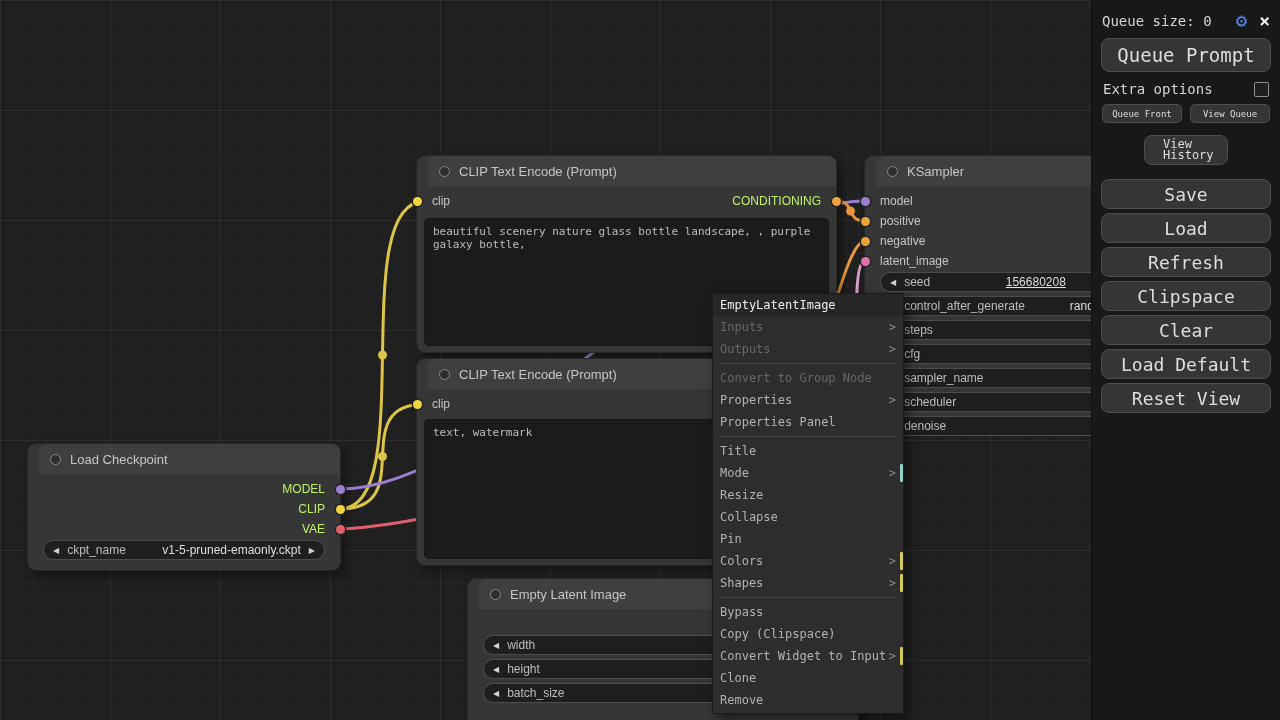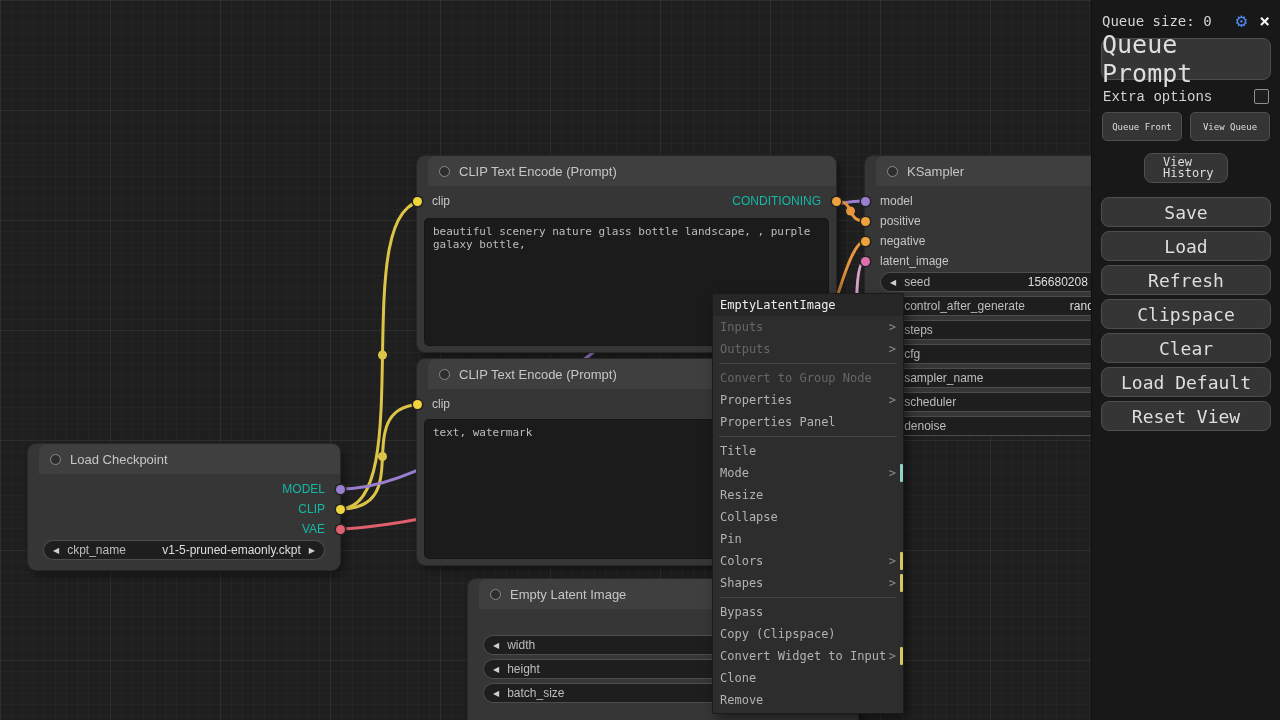--- a/index.html
+++ b/index.html
@@ -18,55 +18,55 @@
     box-shadow:0 0 0 1px #272727, 4px 5px 10px rgba(0,0,0,.45);}
   .node-header{height:30px;background:#3f3f3f;border-radius:8px 8px 0 0;display:flex;
     align-items:center;padding:0 11px;color:#c6c6c6;font-size:13px;margin-left:11px;}
   .collapse-dot{width:9px;height:9px;border:1.5px solid #8a8a8a;border-radius:50%;
     margin-right:9px;flex:none;background:#2e2e2e;}
   .port{position:absolute;width:9px;height:9px;border-radius:50%;box-shadow:0 0 0 1.5px #232323;z-index:3;}
   .port.left{left:-4.5px}.port.right{right:-4.5px}
   .dot-clip{background:#f0d63c}.dot-model{background:#9a7fd1}.dot-vae{background:#e0606d}
   .dot-cond{background:#eda23b}.dot-latent{background:#e06fae}
   .in-label{position:absolute;left:15px;font-size:12px;color:#c6c6c6;}
-  .out-label{position:absolute;right:15px;font-size:12px;color:#14b8a6;}
+  .out-label{position:absolute;right:15px;font-size:12px;color:#bef264;}
   .textarea{position:absolute;left:8px;right:8px;background:#1b1b1b;border-radius:4px;
     padding:6px 8px;color:#bdbdbd;font:11px/13px "DejaVu Sans Mono",monospace;
     box-shadow:0 0 0 1px #161616;overflow:hidden;white-space:pre-wrap;}
   .widget{position:absolute;left:16px;right:16px;height:18px;background:#1e1e1e;border-radius:9px;
     display:flex;align-items:center;padding:0 9px;font-size:12px;box-shadow:0 0 0 1px #4c4c4c;}
   .widget .arrow{font-size:8px;color:#cfcfcf;flex:none;}
   .widget .wname{margin-left:8px;color:#bdbdbd;white-space:nowrap;}
   .widget .wval{margin-left:auto;color:#dedede;white-space:nowrap;}
   .widget .arrow.r{margin-left:8px;}
-  .mr52{margin-right:38px;}
+  .mr52{margin-right:60px;text-decoration:underline;}
   
   .ctx{position:absolute;left:713px;top:294px;width:190px;background:#2d2d2d;z-index:8;
     box-shadow:0 0 0 1px #1b1b1b, 4px 5px 12px rgba(0,0,0,.55);
     font:12px/22px "DejaVu Sans Mono",monospace;color:#b2b2b2;padding-bottom:2px;}
   .ctx-title{height:22px;padding:0 7px;color:#ededed;background:#262626;white-space:nowrap;overflow:hidden;}
   .ctx-item{height:22px;padding:0 7px;display:flex;position:relative;white-space:nowrap;cursor:default;}
   .ctx-item .sub{margin-left:auto;color:#8a8a8a;}
   .ctx-item.disabled{color:#676767;}
   .ctx-item .accent{position:absolute;right:0;top:2px;bottom:2px;width:3px;border-radius:1px;}
   .ctx-sep{height:1px;background:#454545;margin:3px 6px;}
   
   .sidebar{position:absolute;right:0;top:0;width:188px;height:720px;background:#181818;z-index:10;
     font-family:"DejaVu Sans Mono",monospace;box-shadow:-1px 0 0 #101010;}
   .queue-row{display:flex;align-items:center;padding:11px 10px 0 10px;color:#d4d4d4;font-size:14px;}
   .gear{color:#4f86ec;font-size:19px;margin-left:auto;line-height:1;cursor:pointer;}
   .closex{color:#f2f2f2;font-size:18px;margin-left:12px;line-height:1;cursor:pointer;font-weight:bold;}
   .btn{background:#353535;border:1px solid #4e4e4e;border-radius:8px;color:#dedede;display:flex;
     align-items:center;justify-content:center;box-sizing:border-box;cursor:pointer;font-family:inherit;}
-  .btn-queue{margin:8px 9px 0;height:42px;font-size:25px;}
-  .extra-row{display:flex;align-items:flex-start;margin:9px 11px 0;color:#d4d4d4;font-size:14px;font-family:Liberation Mono, monospace;}
+  .btn-queue{margin:8px 9px 0;height:34px;font-size:19px;}
+  .extra-row{display:flex;align-items:flex-end;margin:9px 11px 0;color:#d4d4d4;font-size:14px;}
   .checkbox{width:13px;height:13px;border:1px solid #8f8f8f;border-radius:2px;margin-left:auto;
     background:#1e1e1e;cursor:pointer;}
   .small-btns{display:flex;gap:8px;margin:7px 10px 0;}
-  .btn-small{flex:1;height:29px;font-size:9px;border-radius:5px;}
+  .btn-small{flex:1;height:19px;font-size:9px;border-radius:5px;}
   .btn-history{width:84px;height:30px;margin:12px auto 0;font-size:12px;line-height:11px;text-align:left;}
   .btn-history span{display:inline-block;width:46px;}
   .actions{display:flex;flex-direction:column;gap:4px;padding:0 9px;margin-top:14px;}
   .btn-action{height:30px;font-size:18px;}
 </style>
 </head>
 <body>
 
 <div class="canvas">
 

